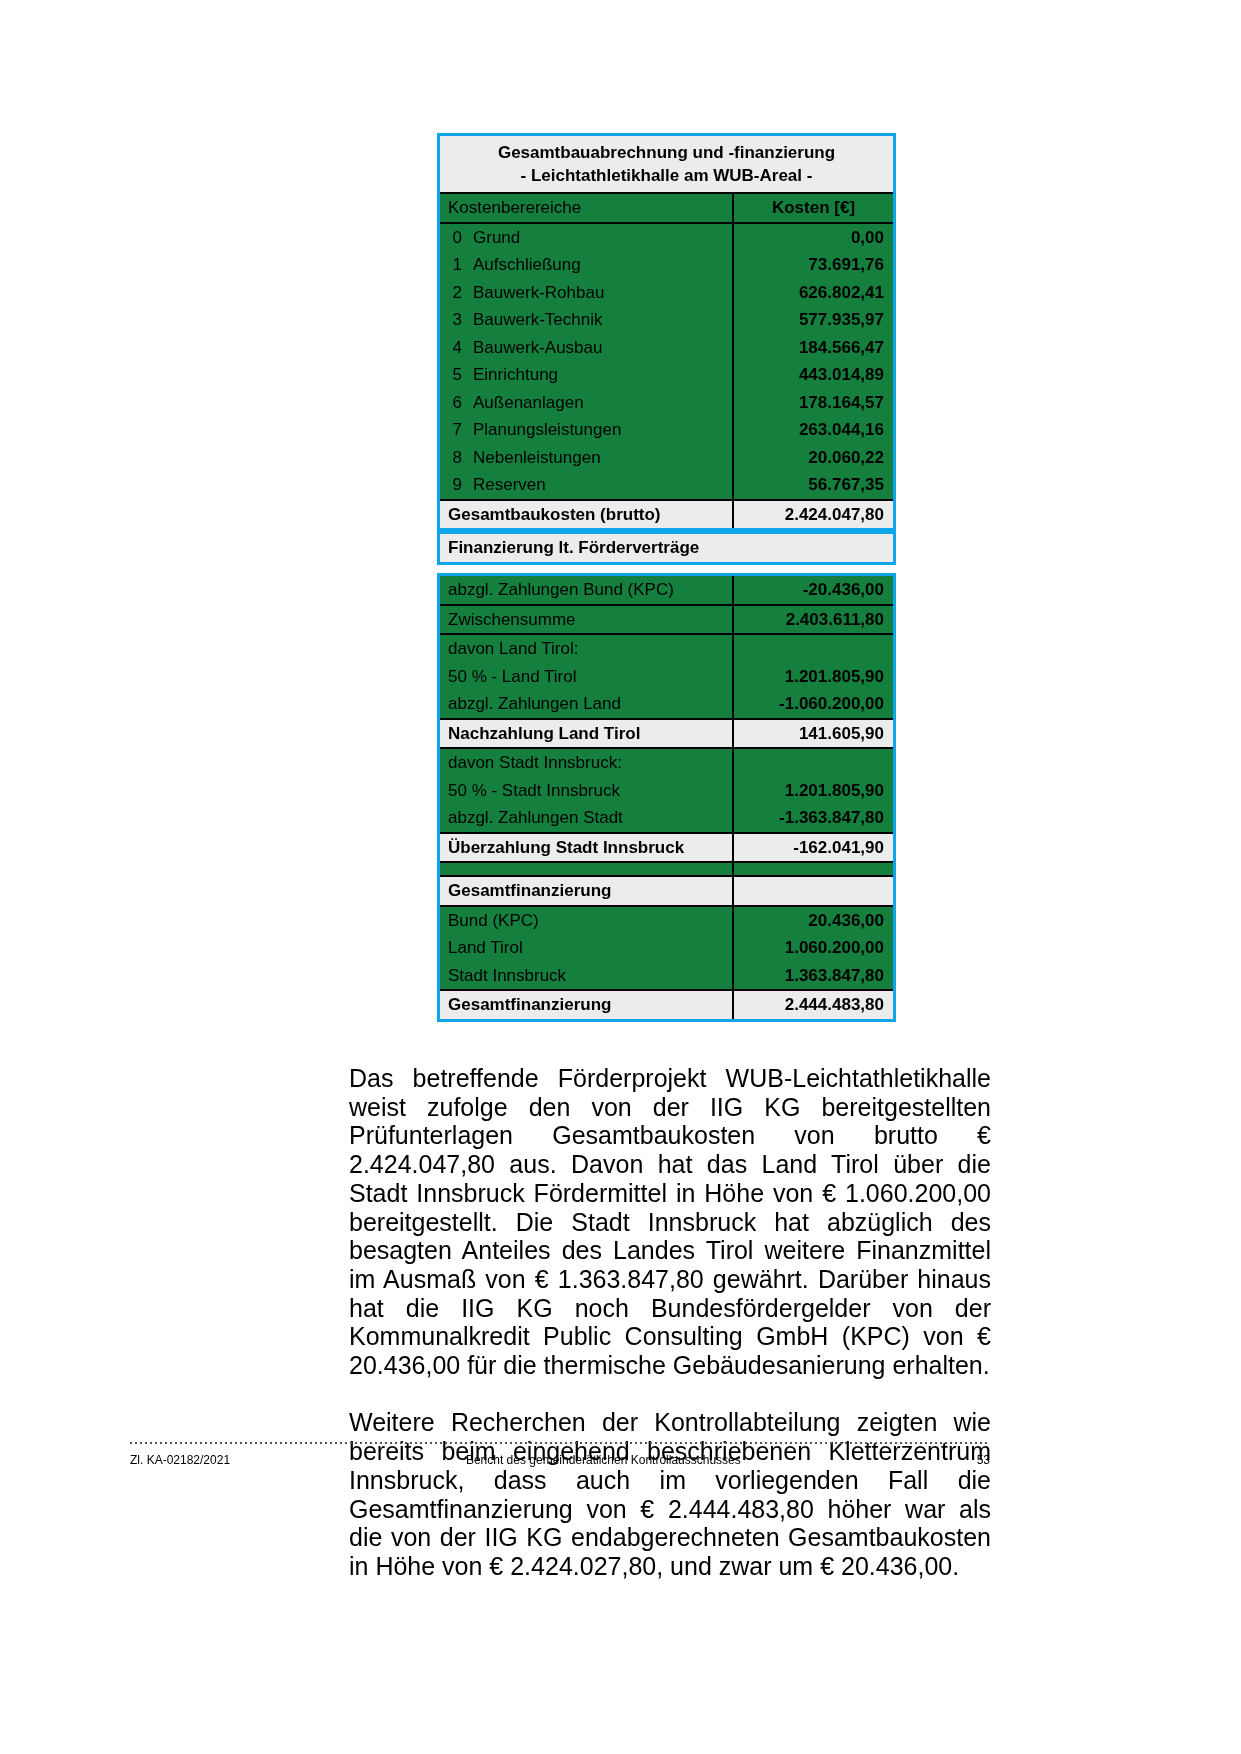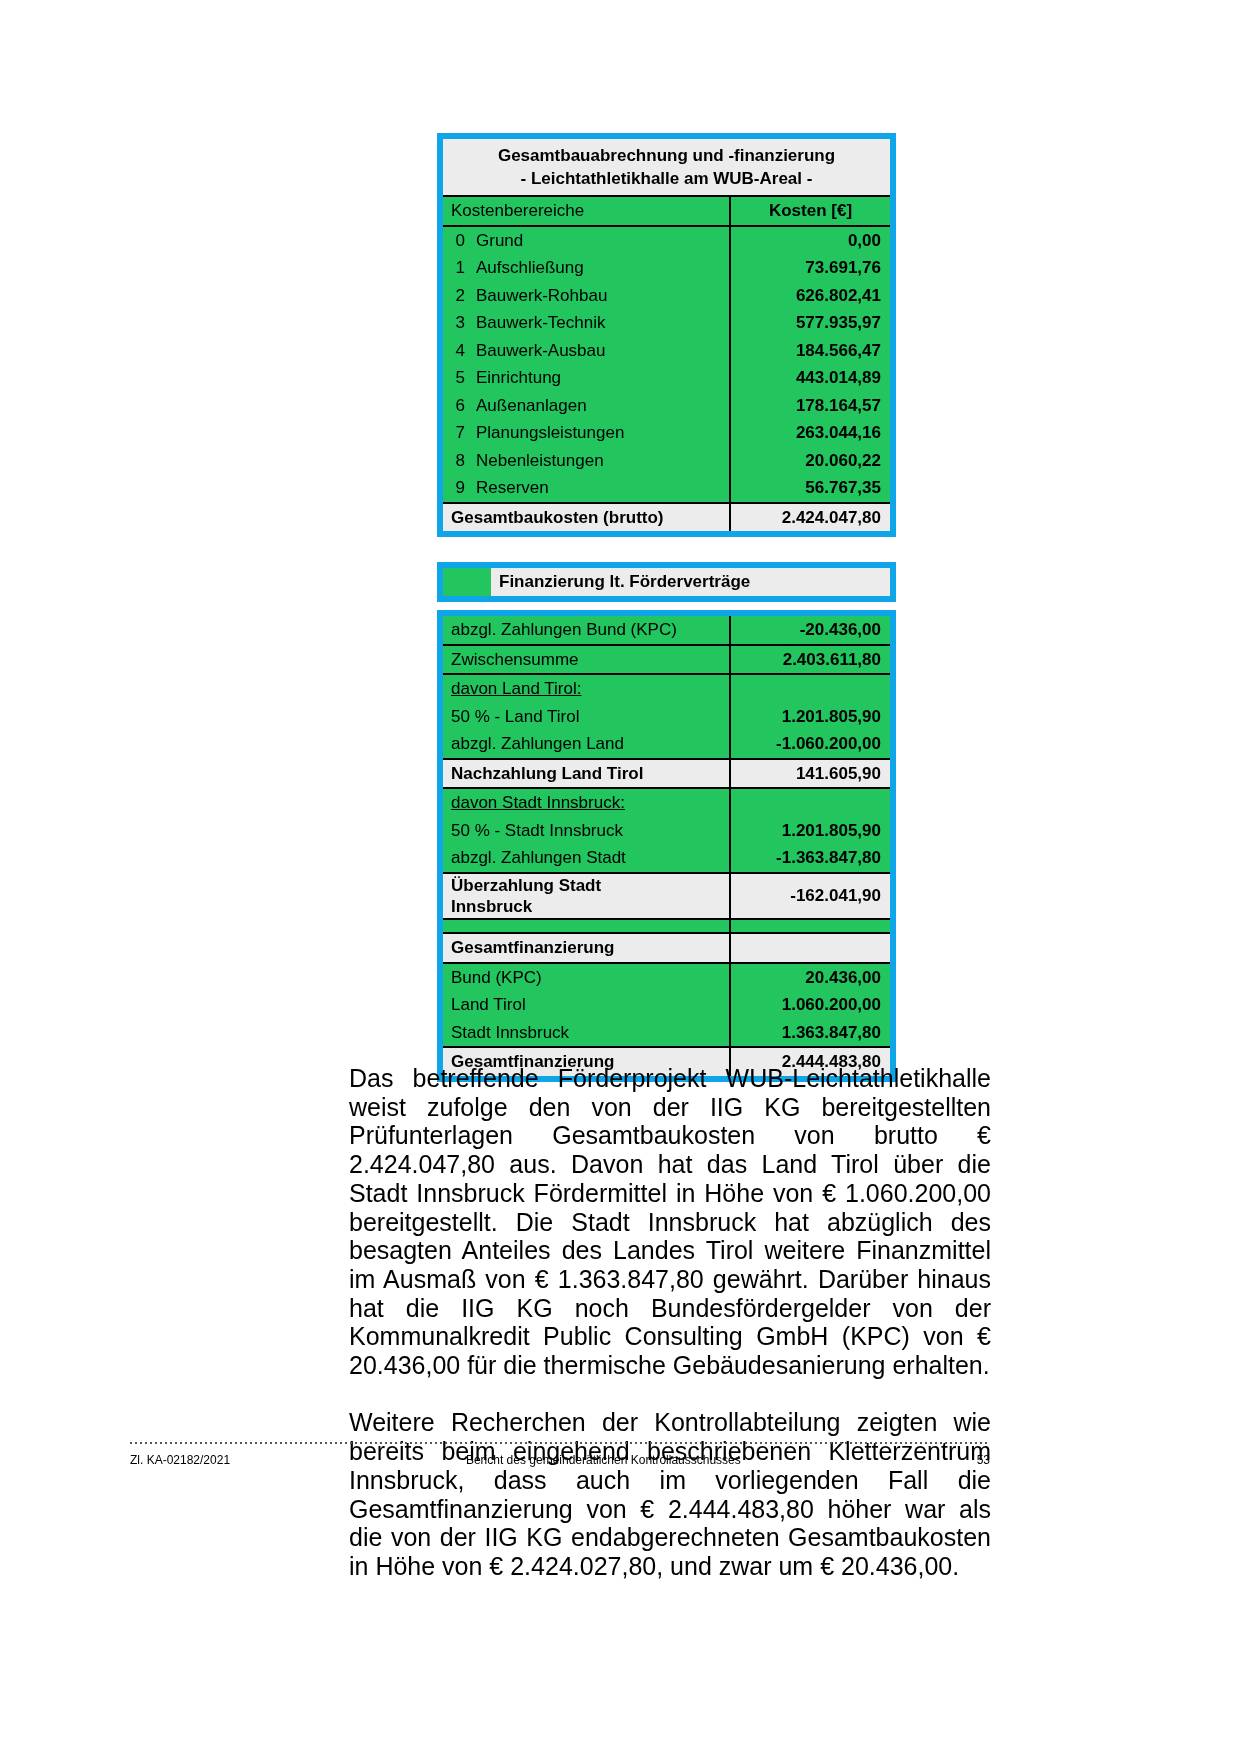--- a/index.html
+++ b/index.html
@@ -11,22 +11,22 @@
     font-family:"Liberation Sans", sans-serif;
     color:#000;
     overflow:hidden;
   }
 
   
   .tblwrap{
     position:absolute;left:437px;top:133px;width:459px;
     font-size:17px;line-height:1.25;
   }
-  .block{border:6px solid #0ea5e9;background:#22c55e;}
-  .blk-b{margin-top:25px;padding-left:48px;}
+  .block{border:3px solid #0ea5e9;background:#15803d;}
+  .blk-b{}
   .blk-c{margin-top:8px;}
 
   .t-title{
     background:#ececec;text-align:center;font-weight:700;
     padding:5px 4px;border-bottom:2px solid #000;line-height:23px;
   }
   .row{display:flex;align-items:stretch;min-height:27.5px;}
   .cl{flex:1;display:flex;align-items:center;padding:1px 8px;min-width:0;}
   .cr{
     width:141px;flex:none;border-left:2px solid #000;
@@ -34,21 +34,21 @@
     padding:2px 9px;text-align:right;font-weight:bold;
   }
   .cr.centered{justify-content:center;text-align:center;}
   .fullspan .cl{padding:3px 8px;}
   .fullspan{min-height:28px;}
   .num{width:14px;flex:none;text-align:right;margin-right:11px;}
   .shaded{background:#ececec;gap:36px;}
   .bold{font-weight:700;}
   .bt{border-top:2px solid #000;}
   .bb{border-bottom:2px solid #000;}
-  .ul{text-decoration:underline;}
+  .ul{}
   .gap-row{min-height:12px;}
 
   
   .bodytext{
     position:absolute;left:349px;top:1064px;width:642px;
     font-size:25px;line-height:28.7px;text-align:justify;
   }
   .bodytext p{margin:0 0 28.7px 0;}
 
   

